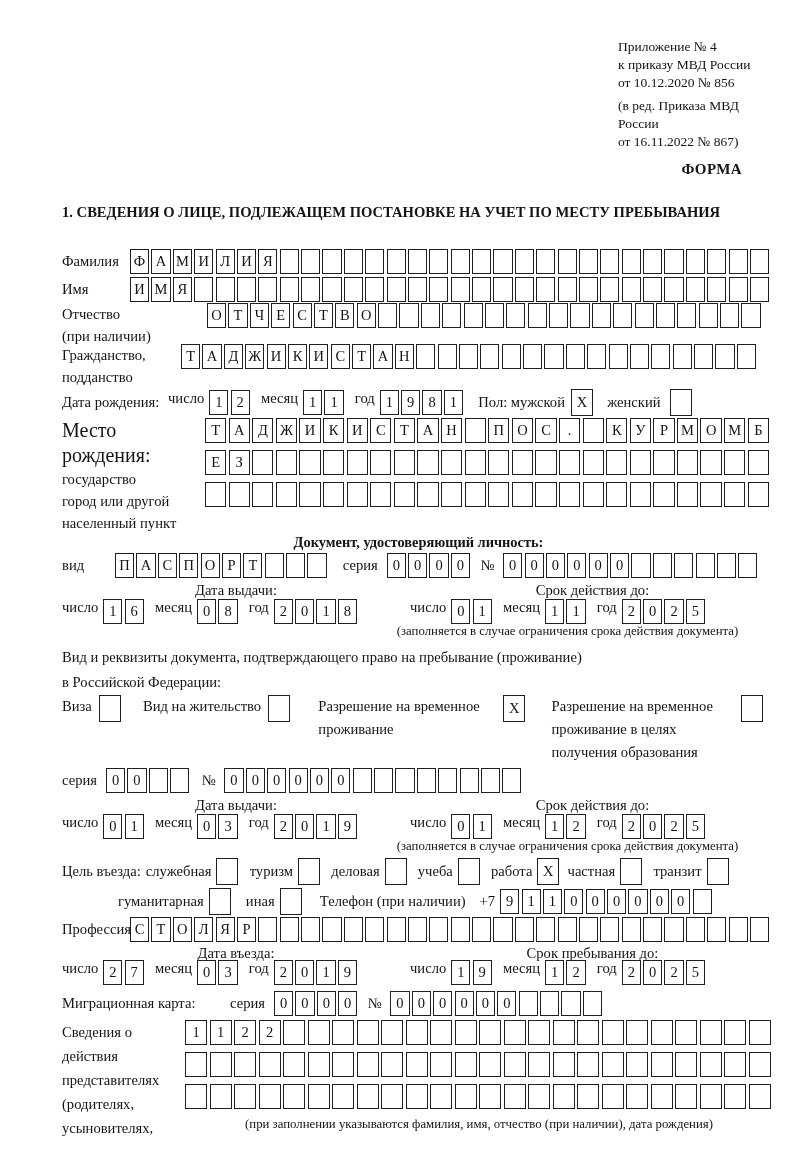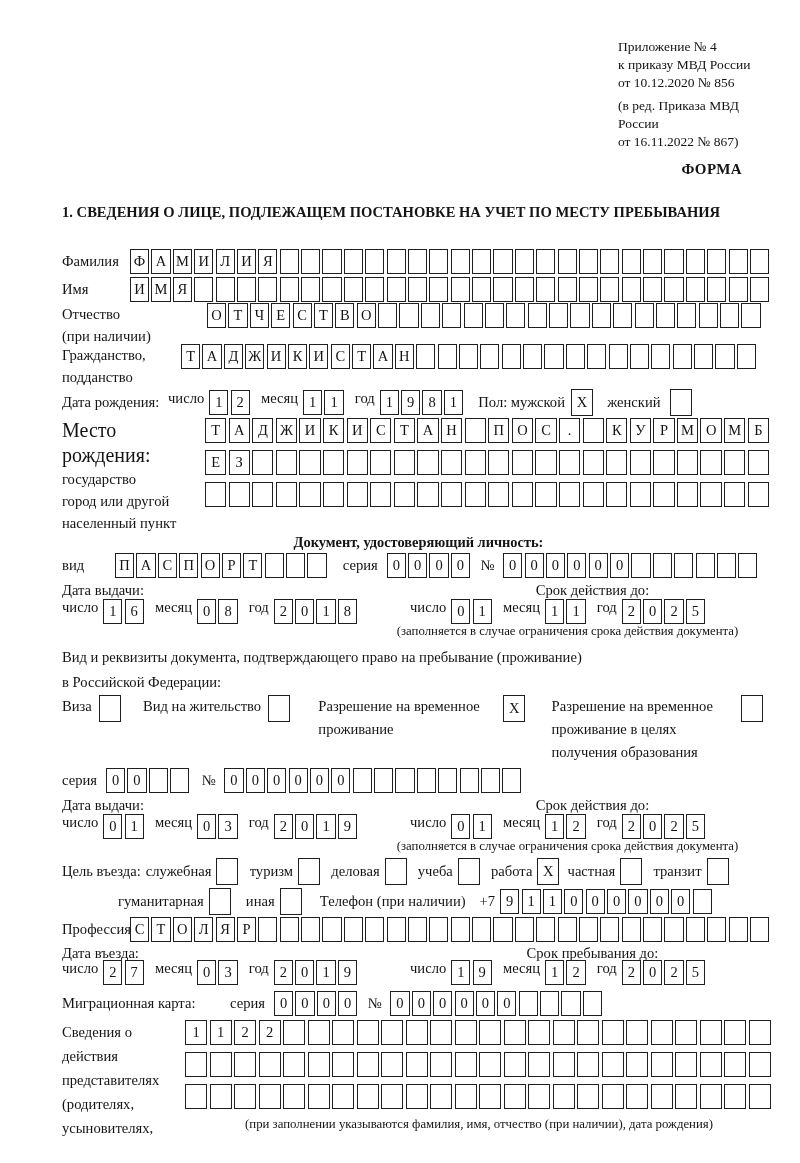--- a/index.html
+++ b/index.html
@@ -23,21 +23,21 @@
   .wide .cell{width:21.3px;margin-right:2.3px}
   .rep .cell{width:22px;margin-right:2.5px}
   .cb .cell{width:22px;height:27px}
 
   .center-b{font-weight:700;font-size:14.4px;text-align:center}
 
   .dpair{display:flex;align-items:center}
   .dp-left{width:348px;flex:none}
   .dp-right{flex:1}
   .dpair-head{display:flex;font-size:14.6px}
-  .dpair-head .dp-left{text-align:left}
+  .dpair-head .dp-left{text-align:center}
   .dpair-head .dp-right{text-align:center}
   .dgroup{display:flex;}
   .dgroup .dl{font-size:14.6px;margin-right:5px;white-space:nowrap}
   .dgroup .cells{margin-right:9px}
   .note-r{margin-left:298px;width:415px;text-align:center;font-size:12.8px;line-height:15px}
 
   .para{font-size:14.6px;line-height:25px}
   .opt-row{display:flex;align-items:flex-start;font-size:14.6px}
   .opt{display:flex;align-items:flex-start}
   .opt-lbl{line-height:23px}

